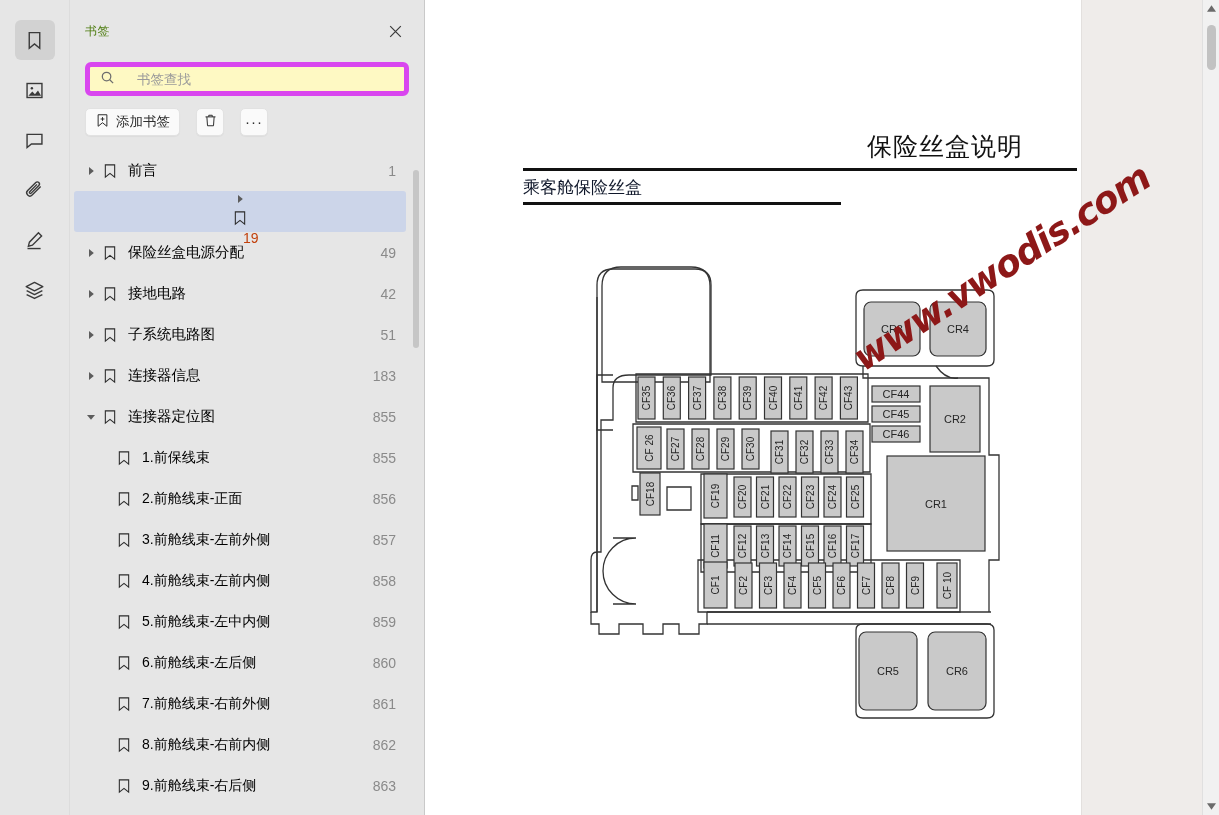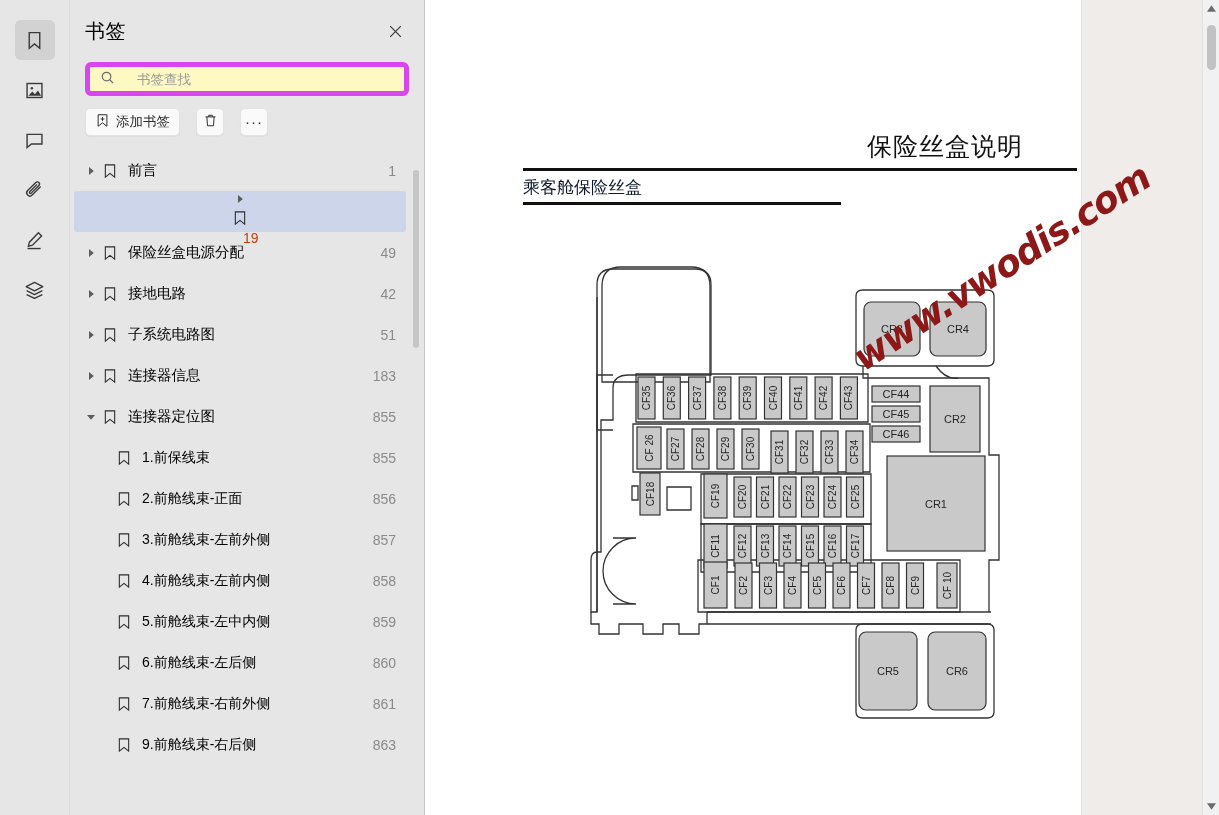--- a/index.html
+++ b/index.html
@@ -34,21 +34,21 @@
     background: #e6e6e6;
     border-right: 1px solid #c9c9c9;
     display: flex; flex-direction: column;
     position: relative;
   }
   #panel-header {
     height: 62px; flex: 0 0 62px;
     display: flex; align-items: center; padding: 0 16px 0 15px;
   }
   #panel-title {
-    font-size: 20px; color: #000000; flex: 1;
+    font-size: 12px; color: #4d7c0f; flex: 1;
     letter-spacing: .5px;
   }
   #panel-close {
     width: 26px; height: 26px; display: flex;
     align-items: center; justify-content: center;
     cursor: pointer; color: #3b3b3b;
   }
   #search-wrap { padding: 0 15px; }
   #search-box {
     height: 34px; background: #fef9c3; border: 5px solid #d946ef;
@@ -453,20 +453,29 @@
             </div>
             <div class="tree-label">7.前舱线束-右前外侧</div>
             <div class="tree-page">861</div>
           </div>
           <div class="tree-row child">
             <div class="bm-ic">
               <svg width="16" height="16" viewBox="0 0 24 24" fill="none" stroke="#2b2b2b" stroke-width="1.6">
                 <path d="M5 2.8h14v18.4l-7-5.6-7 5.6z"></path>
               </svg>
             </div>
+            <div class="tree-label">8.前舱线束-右前内侧</div>
+            <div class="tree-page">862</div>
+          </div>
+          <div class="tree-row child">
+            <div class="bm-ic">
+              <svg width="16" height="16" viewBox="0 0 24 24" fill="none" stroke="#2b2b2b" stroke-width="1.6">
+                <path d="M5 2.8h14v18.4l-7-5.6-7 5.6z"></path>
+              </svg>
+            </div>
             <div class="tree-label">9.前舱线束-右后侧</div>
             <div class="tree-page">863</div>
           </div>
         </div>
     </div>
 
     <div id="panel-scrollbar">
       <div id="panel-thumb"></div>
     </div>
   </div>

